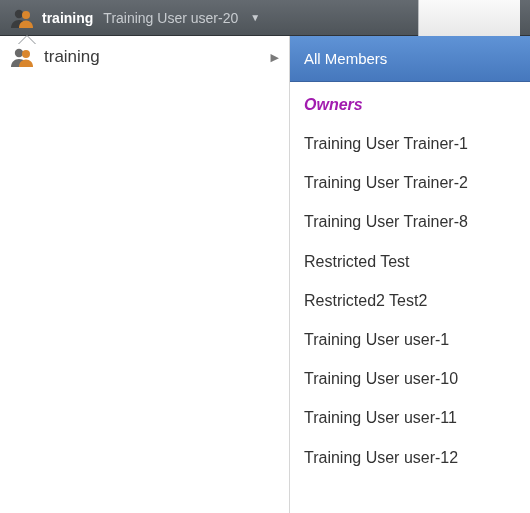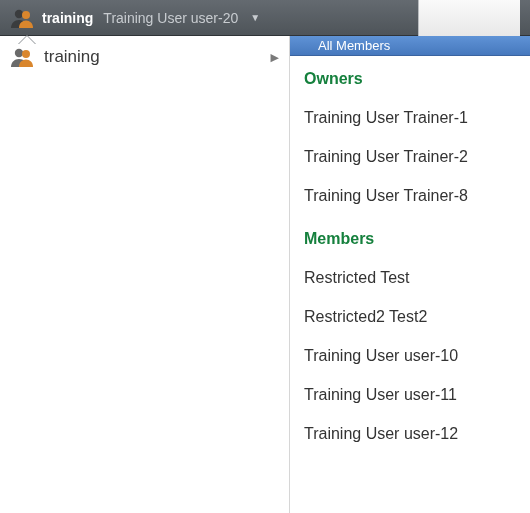--- a/index.html
+++ b/index.html
@@ -54,34 +54,35 @@
     cursor: default;
   }
   .left-row .label { color: #3a3a3a; font-size: 17px; margin-left: 8px; }
   .left-row .arrow { margin-left: auto; color: #7a7a7a; font-size: 11px; }
   .col-right {
     flex: 1;
     background: #fff;
     overflow: hidden;
   }
   .all-members {
-    height: 20px;
+    height: 46px;
     background: linear-gradient(#5f93d6, #4678bd);
     color: #fff;
-    font-size: 13px;
+    font-size: 15px;
     display: flex;
     align-items: center;
-    padding: 0 28px;
+    padding: 0 14px;
     border-bottom: 1px solid #3a63a0;
   }
   .section-header {
     font-weight: 700;
-    color: #15803d;
+    color: #a21caf;
     font-size: 16px;
     padding: 14px 24px 10px 14px;
+    font-style: italic;
   }
   .member-item {
     color: #333;
     font-size: 16px;
     padding: 10px 14px;
     cursor: default;
     line-height: 1.2;
   }
   svg.people-front { fill: #d9862d; }
   svg.people-back { fill: #6a6a6a; }
@@ -127,21 +128,21 @@
         <span class="arrow">▶</span>
       </div>
     </div>
   <div class="col-right">
     <div class="all-members">All Members</div>
     <div id="sections">
         <div class="section-header">Owners</div>
         <div class="member-item">Training User Trainer-1</div>
         <div class="member-item">Training User Trainer-2</div>
         <div class="member-item">Training User Trainer-8</div>
-        <div class="section-header">Members</div>
         <div class="member-item">Restricted Test</div>
         <div class="member-item">Restricted2 Test2</div>
+        <div class="member-item">Training User user-1</div>
         <div class="member-item">Training User user-10</div>
         <div class="member-item">Training User user-11</div>
         <div class="member-item">Training User user-12</div>
       </div>
   </div>
 </div>
 
 </body></html>

